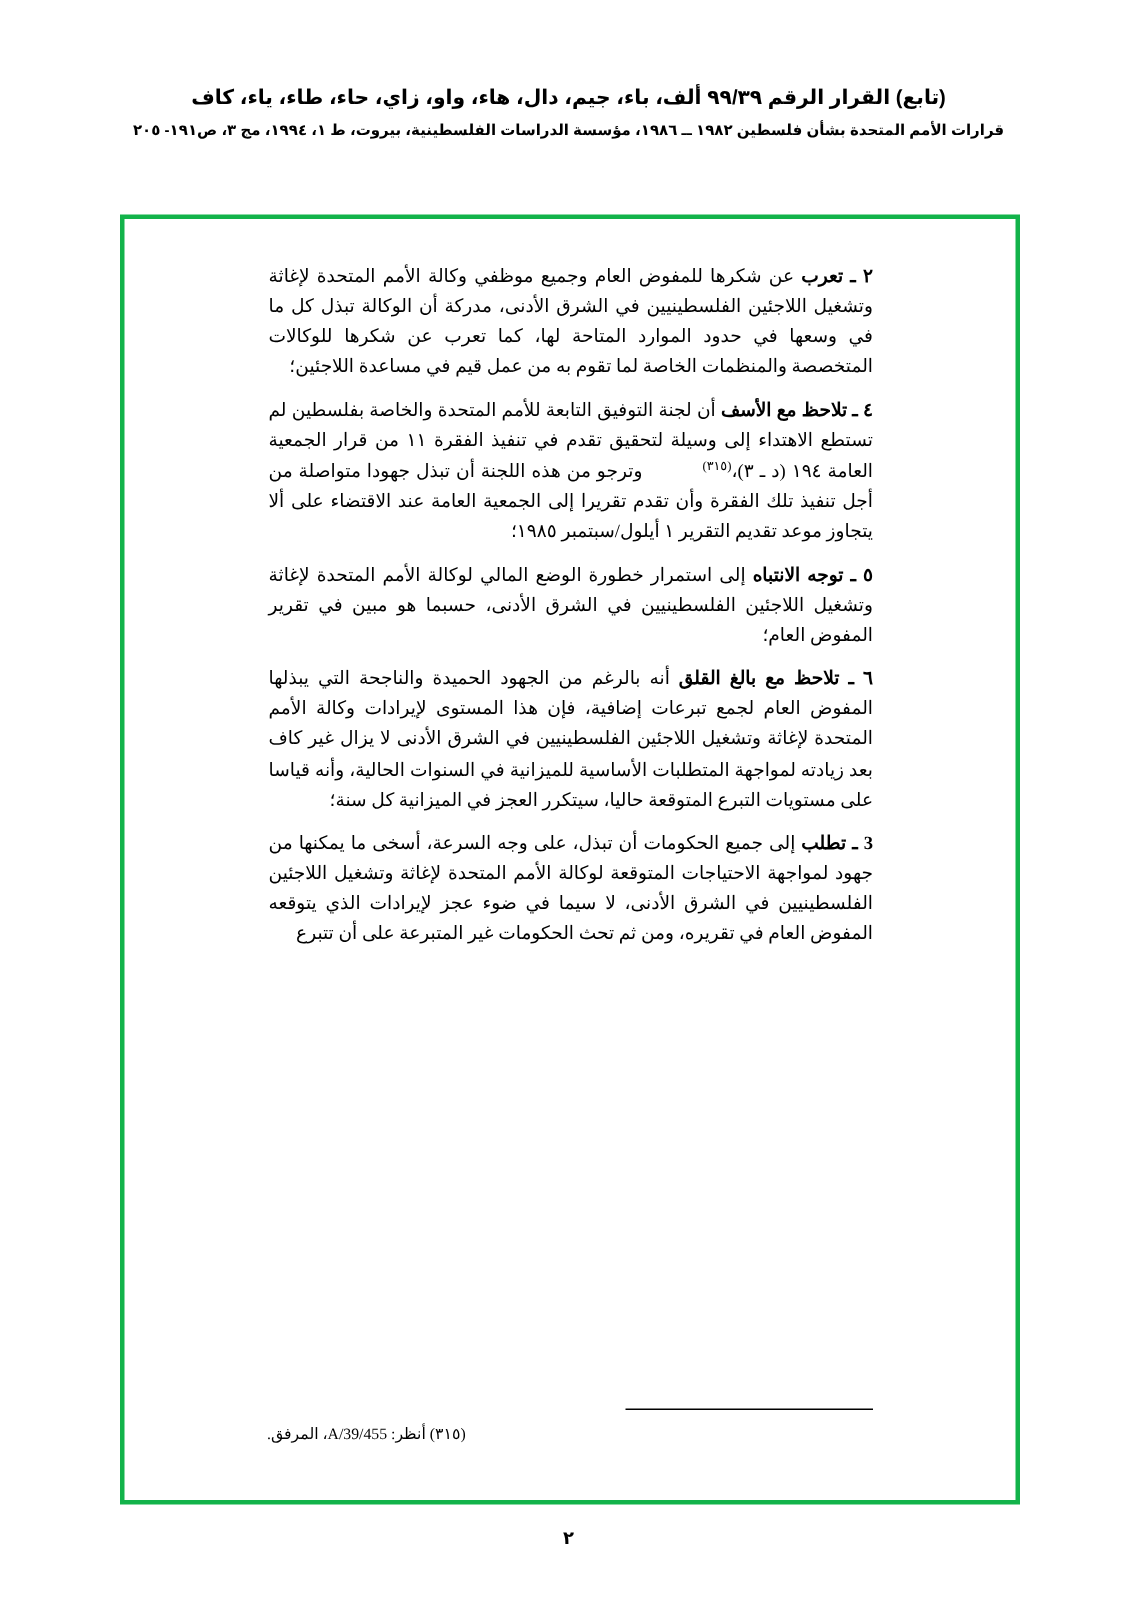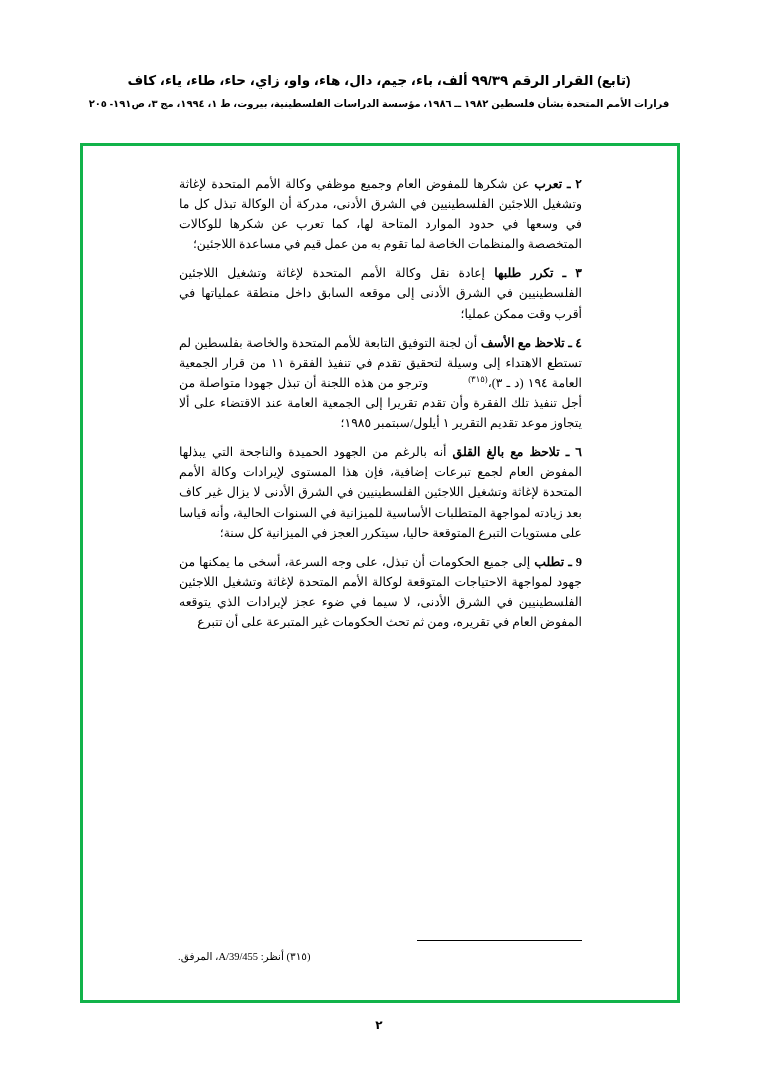--- a/index.html
+++ b/index.html
@@ -19,21 +19,21 @@
   .page {
     width: 758px;
     height: 1078px;
     position: relative;
     box-sizing: border-box;
   }
 
   
   .header {
     position: absolute;
-    top: 72px;
+    top: 56px;
     left: 0;
     right: 0;
     text-align: center;
   }
   .header-title {
     font-family: "Liberation Sans", "DejaVu Sans", sans-serif;
     font-weight: bold;
     font-size: 13.5px;
     letter-spacing: 0px;
     direction: rtl;
@@ -132,35 +132,35 @@
     <div class="header-sub">قرارات الأمم المتحدة بشأن فلسطين ١٩٨٢ ــ ١٩٨٦، مؤسسة الدراسات الفلسطينية، بيروت، ط ١، ١٩٩٤، مج ٣، ص١٩١- ٢٠٥</div>
   </div>
 
   <div class="frame">
     <div class="content">
 
       <p class="para">
         <span class="lead">٢ ـ تعرب</span><span> عن شكرها للمفوض العام وجميع موظفي وكالة الأمم المتحدة لإغاثة وتشغيل اللاجئين الفلسطينيين في الشرق الأدنى، مدركة أن الوكالة تبذل كل ما في وسعها في حدود الموارد المتاحة لها، كما تعرب عن شكرها للوكالات المتخصصة والمنظمات الخاصة لما تقوم به من عمل قيم في مساعدة اللاجئين؛</span>
       </p>
 
-      <p class="para">
-        <span class="lead">٣ ـ تكرر طلبها</span><span> إعادة نقل وكالة الأمم المتحدة لإغاثة وتشغيل اللاجئين الفلسطينيين في الشرق الأدنى إلى موقعه السابق داخل منطقة عملياتها في أقرب وقت ممكن عمليا؛</span>
-      </p>
 
       <p class="para">
         <span class="lead">٤ ـ تلاحظ مع الأسف</span><span> أن لجنة التوفيق التابعة للأمم المتحدة والخاصة بفلسطين لم تستطع الاهتداء إلى وسيلة لتحقيق تقدم في تنفيذ الفقرة ١١ من قرار الجمعية العامة ١٩٤ (د ـ ٣)،</span><span class="sup">(٣١٥)</span><span> وترجو من هذه اللجنة أن تبذل جهودا متواصلة من أجل تنفيذ تلك الفقرة وأن تقدم تقريرا إلى الجمعية العامة عند الاقتضاء على ألا يتجاوز موعد تقديم التقرير ١ أيلول/سبتمبر ١٩٨٥؛</span>
       </p>
 
+      <p class="para">
+        <span class="lead">٥ ـ توجه الانتباه</span><span> إلى استمرار خطورة الوضع المالي لوكالة الأمم المتحدة لإغاثة وتشغيل اللاجئين الفلسطينيين في الشرق الأدنى، حسبما هو مبين في تقرير المفوض العام؛</span>
+      </p>
 
       <p class="para">
         <span class="lead">٦ ـ تلاحظ مع بالغ القلق</span><span> أنه بالرغم من الجهود الحميدة والناجحة التي يبذلها المفوض العام لجمع تبرعات إضافية، فإن هذا المستوى لإيرادات وكالة الأمم المتحدة لإغاثة وتشغيل اللاجئين الفلسطينيين في الشرق الأدنى لا يزال غير كاف بعد زيادته لمواجهة المتطلبات الأساسية للميزانية في السنوات الحالية، وأنه قياسا على مستويات التبرع المتوقعة حاليا، سيتكرر العجز في الميزانية كل سنة؛</span>
       </p>
 
       <p class="para">
-        <span class="lead">9 ـ تطلب</span><span> إلى جميع الحكومات أن تبذل، على وجه السرعة، أسخى ما يمكنها من جهود لمواجهة الاحتياجات المتوقعة لوكالة الأمم المتحدة لإغاثة وتشغيل اللاجئين الفلسطينيين في الشرق الأدنى، لا سيما في ضوء عجز لإيرادات الذي يتوقعه المفوض العام في تقريره، ومن ثم تحث الحكومات غير المتبرعة على أن تتبرع</span>
+        <span class="lead">3 ـ تطلب</span><span> إلى جميع الحكومات أن تبذل، على وجه السرعة، أسخى ما يمكنها من جهود لمواجهة الاحتياجات المتوقعة لوكالة الأمم المتحدة لإغاثة وتشغيل اللاجئين الفلسطينيين في الشرق الأدنى، لا سيما في ضوء عجز لإيرادات الذي يتوقعه المفوض العام في تقريره، ومن ثم تحث الحكومات غير المتبرعة على أن تتبرع</span>
       </p>
 
     </div>
 
     <div class="footnote-wrap">
       <div class="footnote-rule"></div>
       <div class="footnote-text">(٣١٥) أنظر: A/39/455، المرفق.</div>
     </div>
   </div>
 

